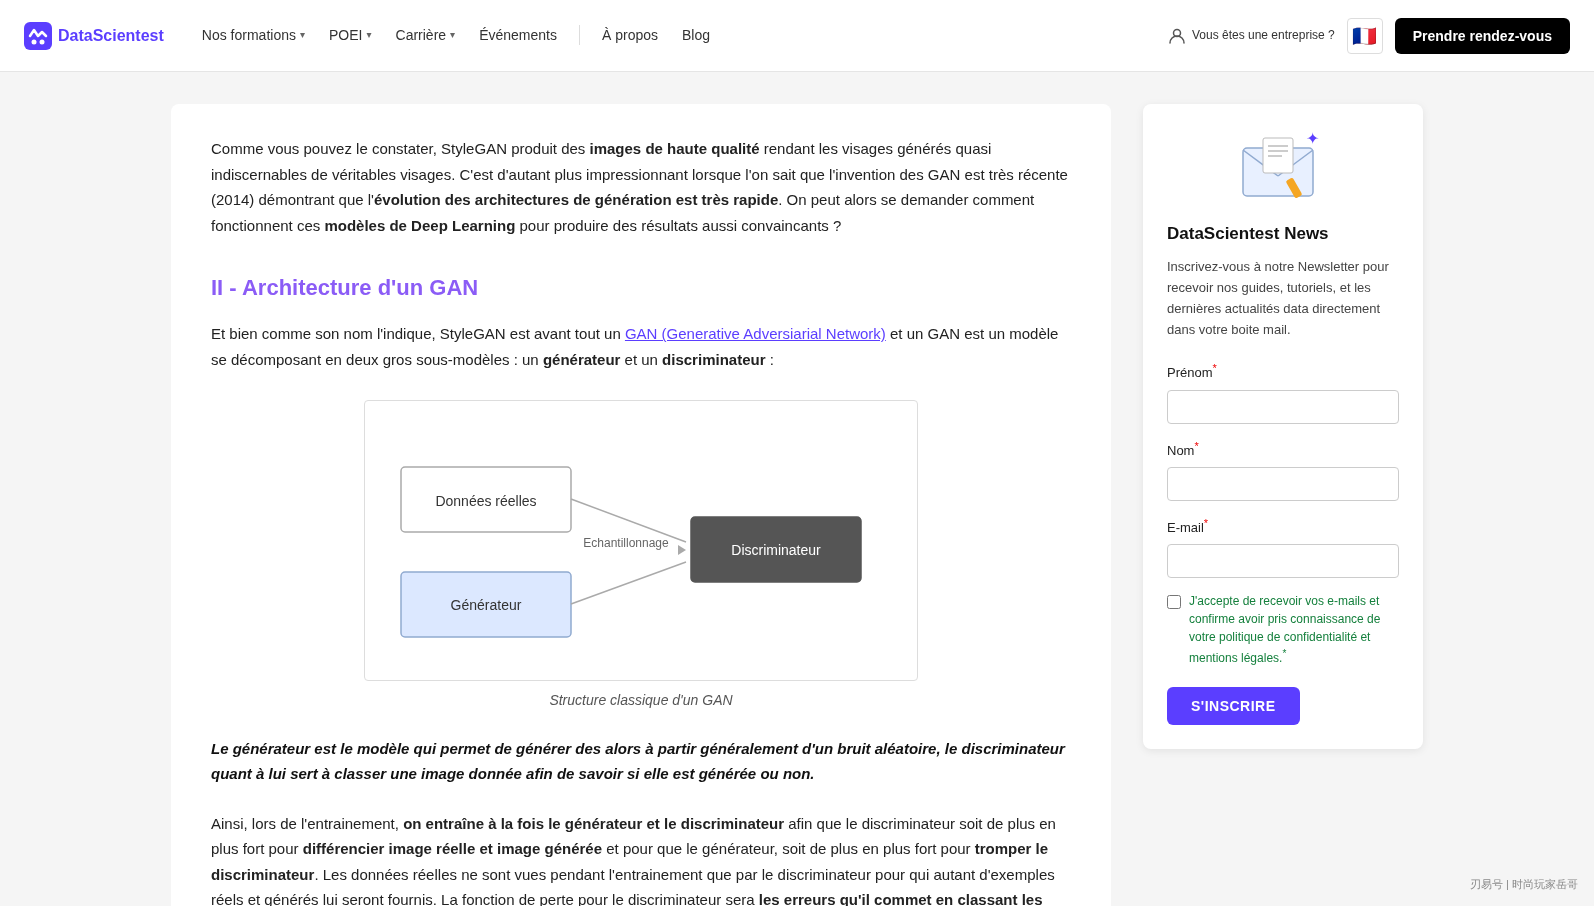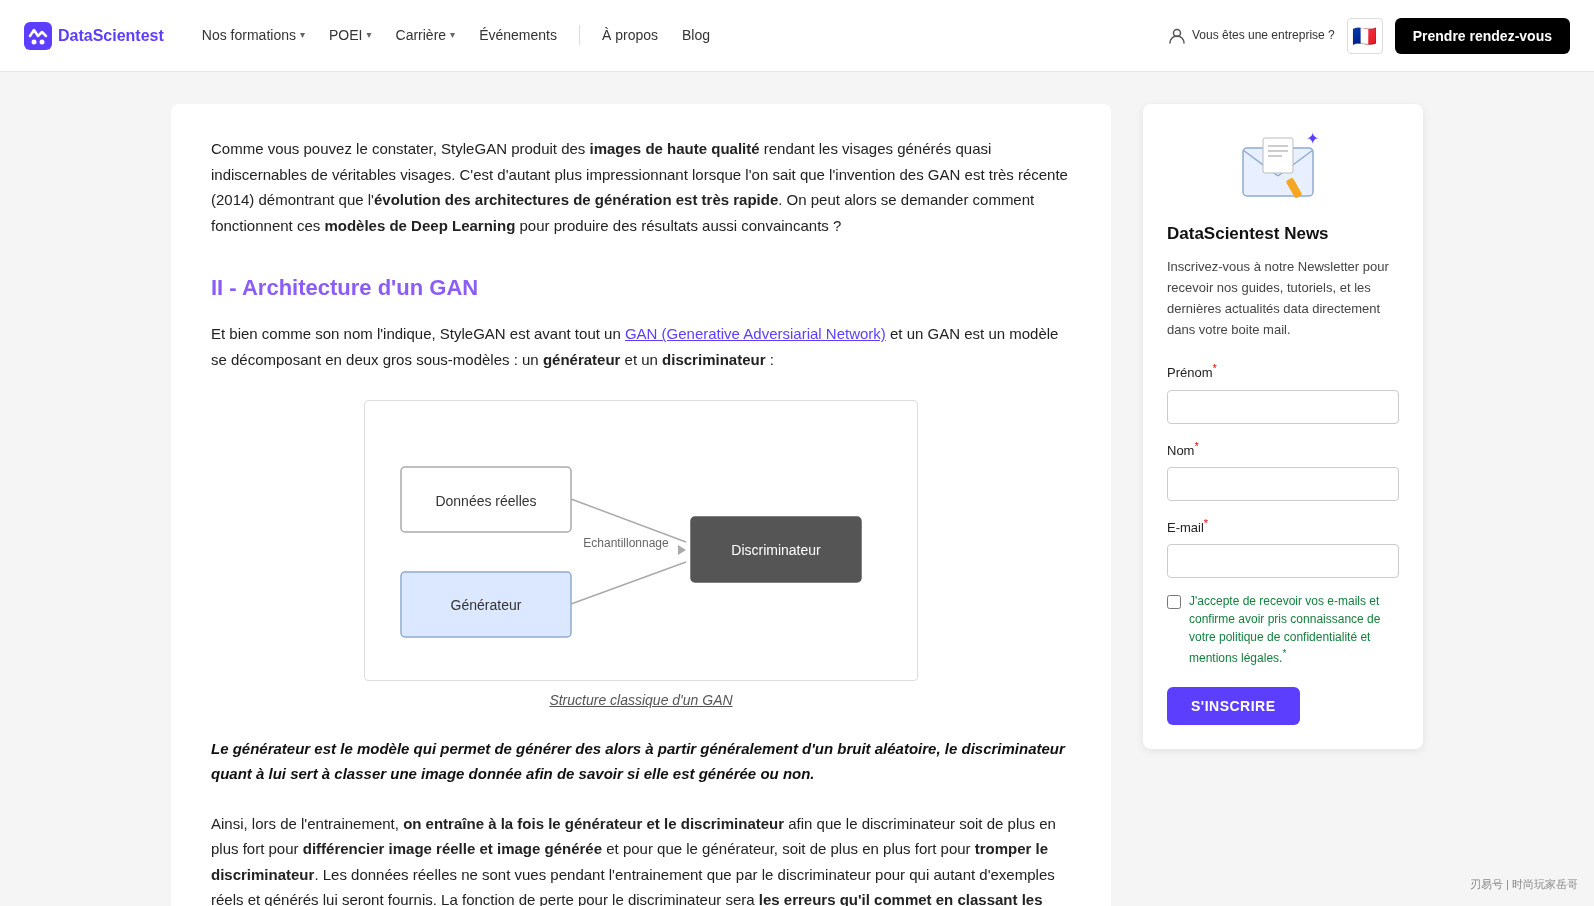--- a/index.html
+++ b/index.html
@@ -139,21 +139,20 @@
       border: 1px solid #ddd;
       border-radius: 4px;
       padding: 16px;
     }
     .diagram-caption {
       text-align: center;
       font-style: italic;
       font-size: 14px;
       color: #555;
       margin-top: 8px;
-      text-decoration: underline;
     }
 
     
     .quote-block {
       font-style: italic;
       font-weight: 700;
       font-size: 15px;
       line-height: 1.7;
       color: #111;
       margin: 24px 0;

